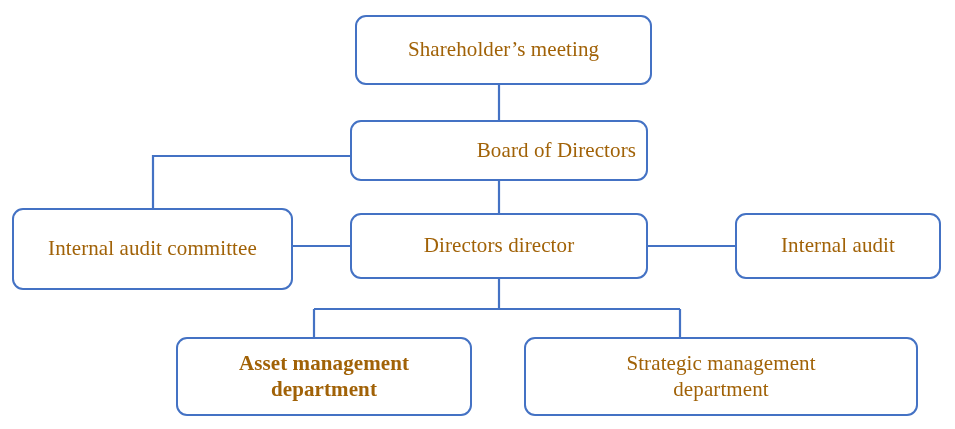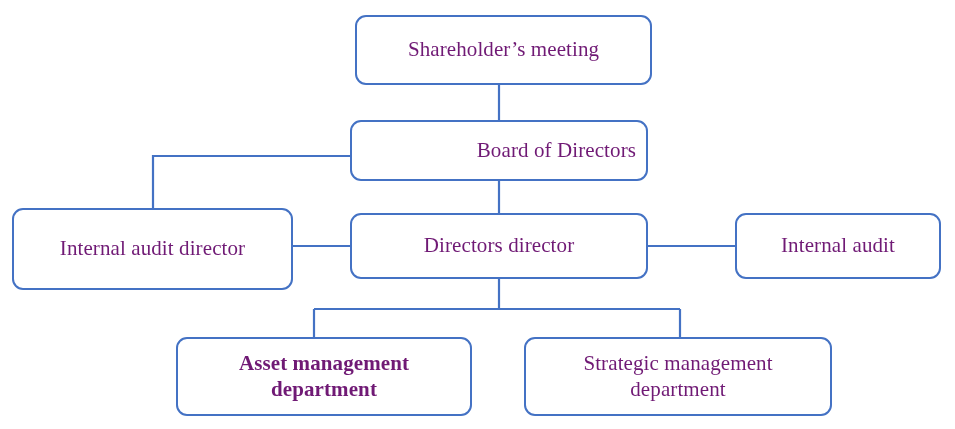--- a/index.html
+++ b/index.html
@@ -27,21 +27,21 @@
   .node {
     position: absolute;
     box-sizing: border-box;
     border: 2px solid #4472C4;
     border-radius: 11px;
     background: #ffffff;
     display: flex;
     align-items: center;
     justify-content: center;
     text-align: center;
-    color: #701a75;
+    color: #a16207;
     font-size: 21px;
     line-height: 1.22;
     letter-spacing: 0.1px;
     z-index: 2;
   }
   .node-label {
     display: block;
     padding: 0 10px;
     white-space: pre-line;
   }
@@ -67,34 +67,34 @@
 
   <div class="node" style="left:355px; top:15px; width:297px; height:70px;">
     <span class="node-label">Shareholder’s meeting</span>
   </div>
 
   <div class="node" style="left:350px; top:120px; width:298px; height:61px;justify-content:flex-end;">
     <span class="node-label">Board of Directors</span>
   </div>
 
   <div class="node" style="left:12px; top:208px; width:281px; height:82px;">
-    <span class="node-label">Internal audit director</span>
+    <span class="node-label">Internal audit committee</span>
   </div>
 
   <div class="node" style="left:350px; top:213px; width:298px; height:66px;">
     <span class="node-label">Directors director</span>
   </div>
 
   <div class="node" style="left:735px; top:213px; width:206px; height:66px;">
     <span class="node-label">Internal audit</span>
   </div>
 
   <div class="node" style="left:176px; top:337px; width:296px; height:79px;font-weight:bold;">
     <span class="node-label">Asset management
 department</span>
   </div>
 
-  <div class="node" style="left:524px; top:337px; width:308px; height:79px;">
+  <div class="node" style="left:524px; top:337px; width:394px; height:79px;">
     <span class="node-label">Strategic management
 department</span>
   </div>
 
 </div>
 
 </body></html>

